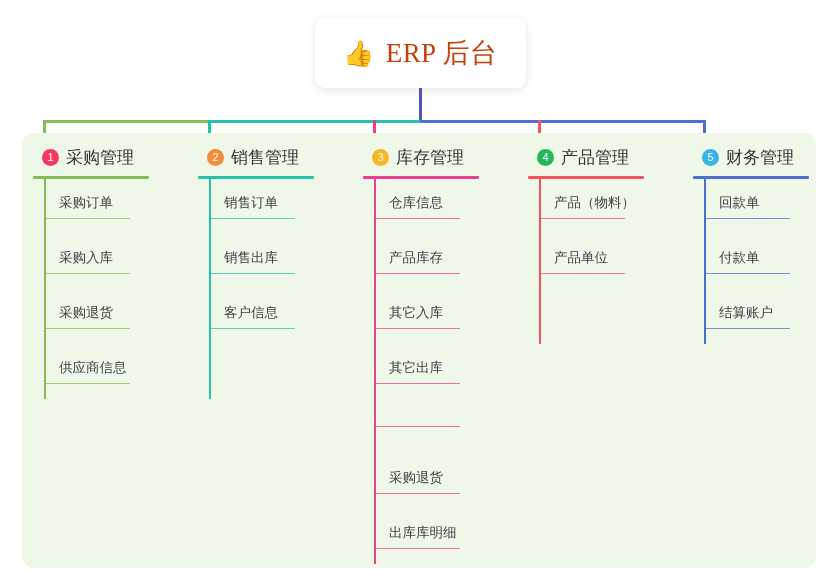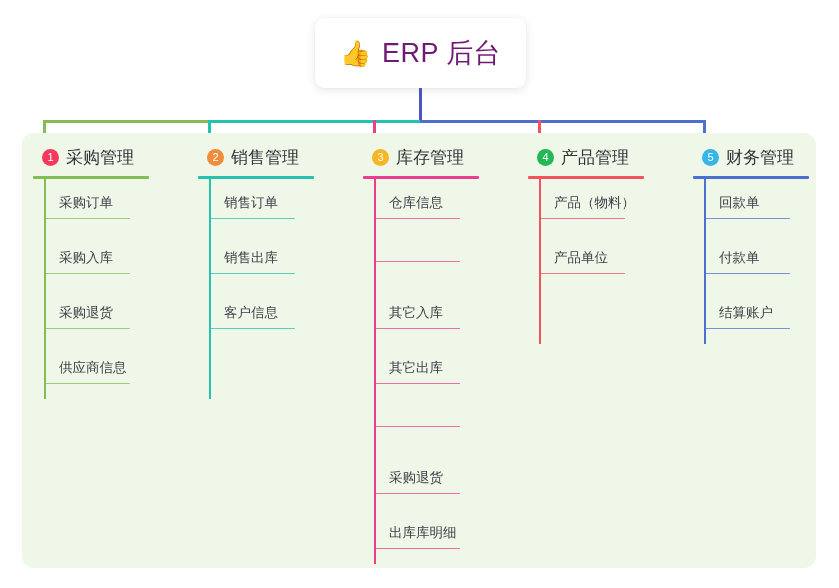--- a/index.html
+++ b/index.html
@@ -17,22 +17,23 @@
     left: 315px; top: 18px;
     width: 211px; height: 70px;
     background: #ffffff;
     border-radius: 9px;
     box-shadow: 0 2px 9px rgba(60,64,80,0.13), 0 0 1px rgba(60,64,80,0.10);
     display: flex; align-items: center; justify-content: center;
     gap: 11px;
   }
   .root-emoji { font-size: 25px; line-height: 1; }
   .root-title {
-    font-size: 27px; color: #701a75; letter-spacing: 0.4px;
+    font-size: 27px; color: #c2410c; letter-spacing: 0.4px;
     white-space: nowrap;
+    font-family: Liberation Serif, serif;
   }
 
   
   .conn { position: absolute; }
 
   
   .panel {
     position: absolute;
     left: 22px; top: 133px;
     width: 794px; height: 435px;
@@ -150,20 +151,21 @@
           <span class="col-title">库存管理</span>
         </div>
         <div class="head-rule" style="background: rgb(234, 63, 145); width: 116px;"></div>
         <div class="items">
           <div class="bracket" style="background: rgb(234, 63, 145); height: 385px;"></div>
           <div class="item">
             <div class="item-label">仓库信息</div>
             <div class="item-rule" style="background: rgb(234, 63, 145); opacity: 0.75; width: 86px; margin-left: -15px;"></div>
           </div>
           <div class="item">
+            <div class="item-label">产品库存</div>
             <div class="item-rule" style="background: rgb(234, 63, 145); opacity: 0.75; width: 86px; margin-left: -15px;"></div>
           </div>
           <div class="item">
             <div class="item-label">其它入库</div>
             <div class="item-rule" style="background: rgb(234, 63, 145); opacity: 0.75; width: 86px; margin-left: -15px;"></div>
           </div>
           <div class="item">
             <div class="item-label">其它出库</div>
             <div class="item-rule" style="background: rgb(234, 63, 145); opacity: 0.75; width: 86px; margin-left: -15px;"></div>
           </div>

